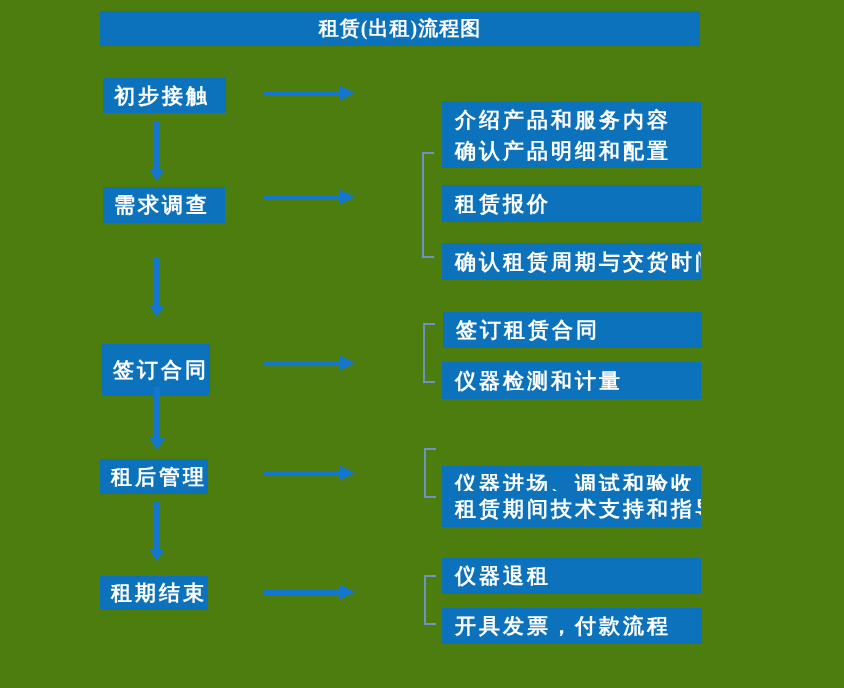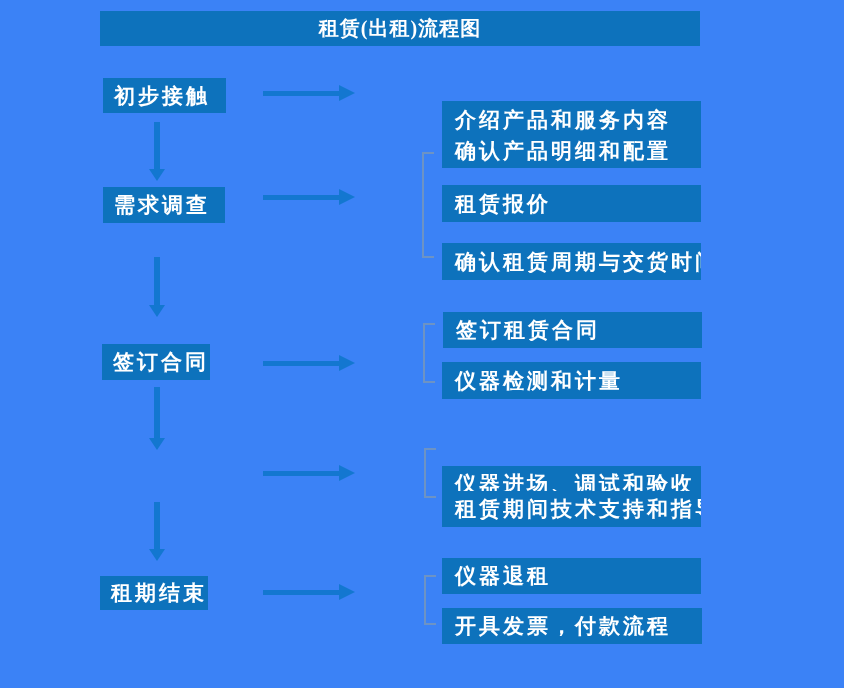--- a/index.html
+++ b/index.html
@@ -1,19 +1,19 @@
 <!DOCTYPE html>
 <html><head>
 <meta charset="utf-8">
 <style>
   html,body{margin:0;padding:0;background:#ffffff;}
   .canvas{
     position:relative;
     width:844px;height:688px;
-    background:#3b82f6;
+    background:#4d7c0f;
     font-family:"Liberation Serif", serif;
     overflow:hidden;
   }
   .title-bar{
     position:absolute;left:100px;top:11px;width:600px;height:35px;
     background:#0d72bc;color:#ffffff;
     font-size:20px;font-weight:bold;letter-spacing:1px;
     display:flex;align-items:center;justify-content:center;
   }
   .node{
@@ -58,21 +58,22 @@
 </style>
 </head>
 <body>
 
 <div class="canvas">
 
   <div class="title-bar">租赁(出租)流程图</div>
 
   <div class="node" style="left:103px;top:78px;width:123px;height:35px;">初步接触</div>
   <div class="node" style="left:103px;top:187px;width:122px;height:36px;">需求调查</div>
-  <div class="node" style="left:102px;top:344px;width:108px;height:36px;">签订合同</div>
+  <div class="node" style="left:102px;top:344px;width:108px;height:52px;">签订合同</div>
+  <div class="node" style="left:100px;top:459px;width:108px;height:35px;">租后管理</div>
   <div class="node" style="left:100px;top:576px;width:108px;height:34px;">租期结束</div>
 
   <div class="node rnode" style="left:442px;top:75px;width:259px;height:38px;margin-top:26px;">介绍产品和服务内容</div>
   <div class="node rnode" style="left:442px;top:133px;width:259px;height:35px;">确认产品明细和配置</div>
   <div class="node rnode" style="left:442px;top:185px;width:259px;height:37px;">租赁报价</div>
   <div class="node rnode" style="left:442px;top:243px;width:259px;height:37px;">确认租赁周期与交货时间</div>
   <div class="node rnode" style="left:443px;top:312px;width:259px;height:36px;">签订租赁合同</div>
   <div class="node rnode" style="left:442px;top:362px;width:259px;height:37px;">仪器检测和计量</div>
   <div class="node rnode" style="left:442px;top:423px;width:259px;height:36px;margin-top:43px;">仪器进场、调试和验收</div>
   <div class="node rnode" style="left:442px;top:491px;width:259px;height:36px;">租赁期间技术支持和指导</div>

